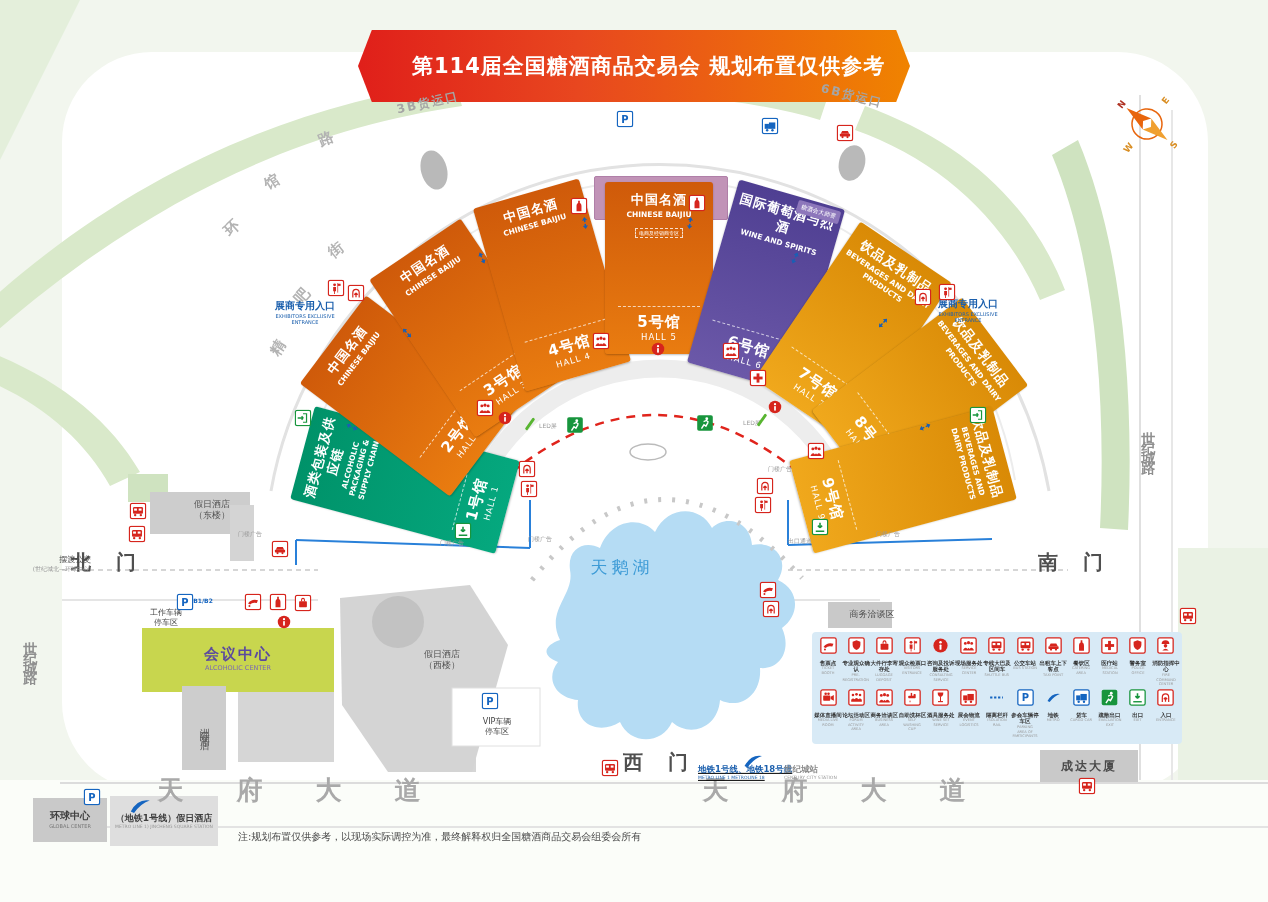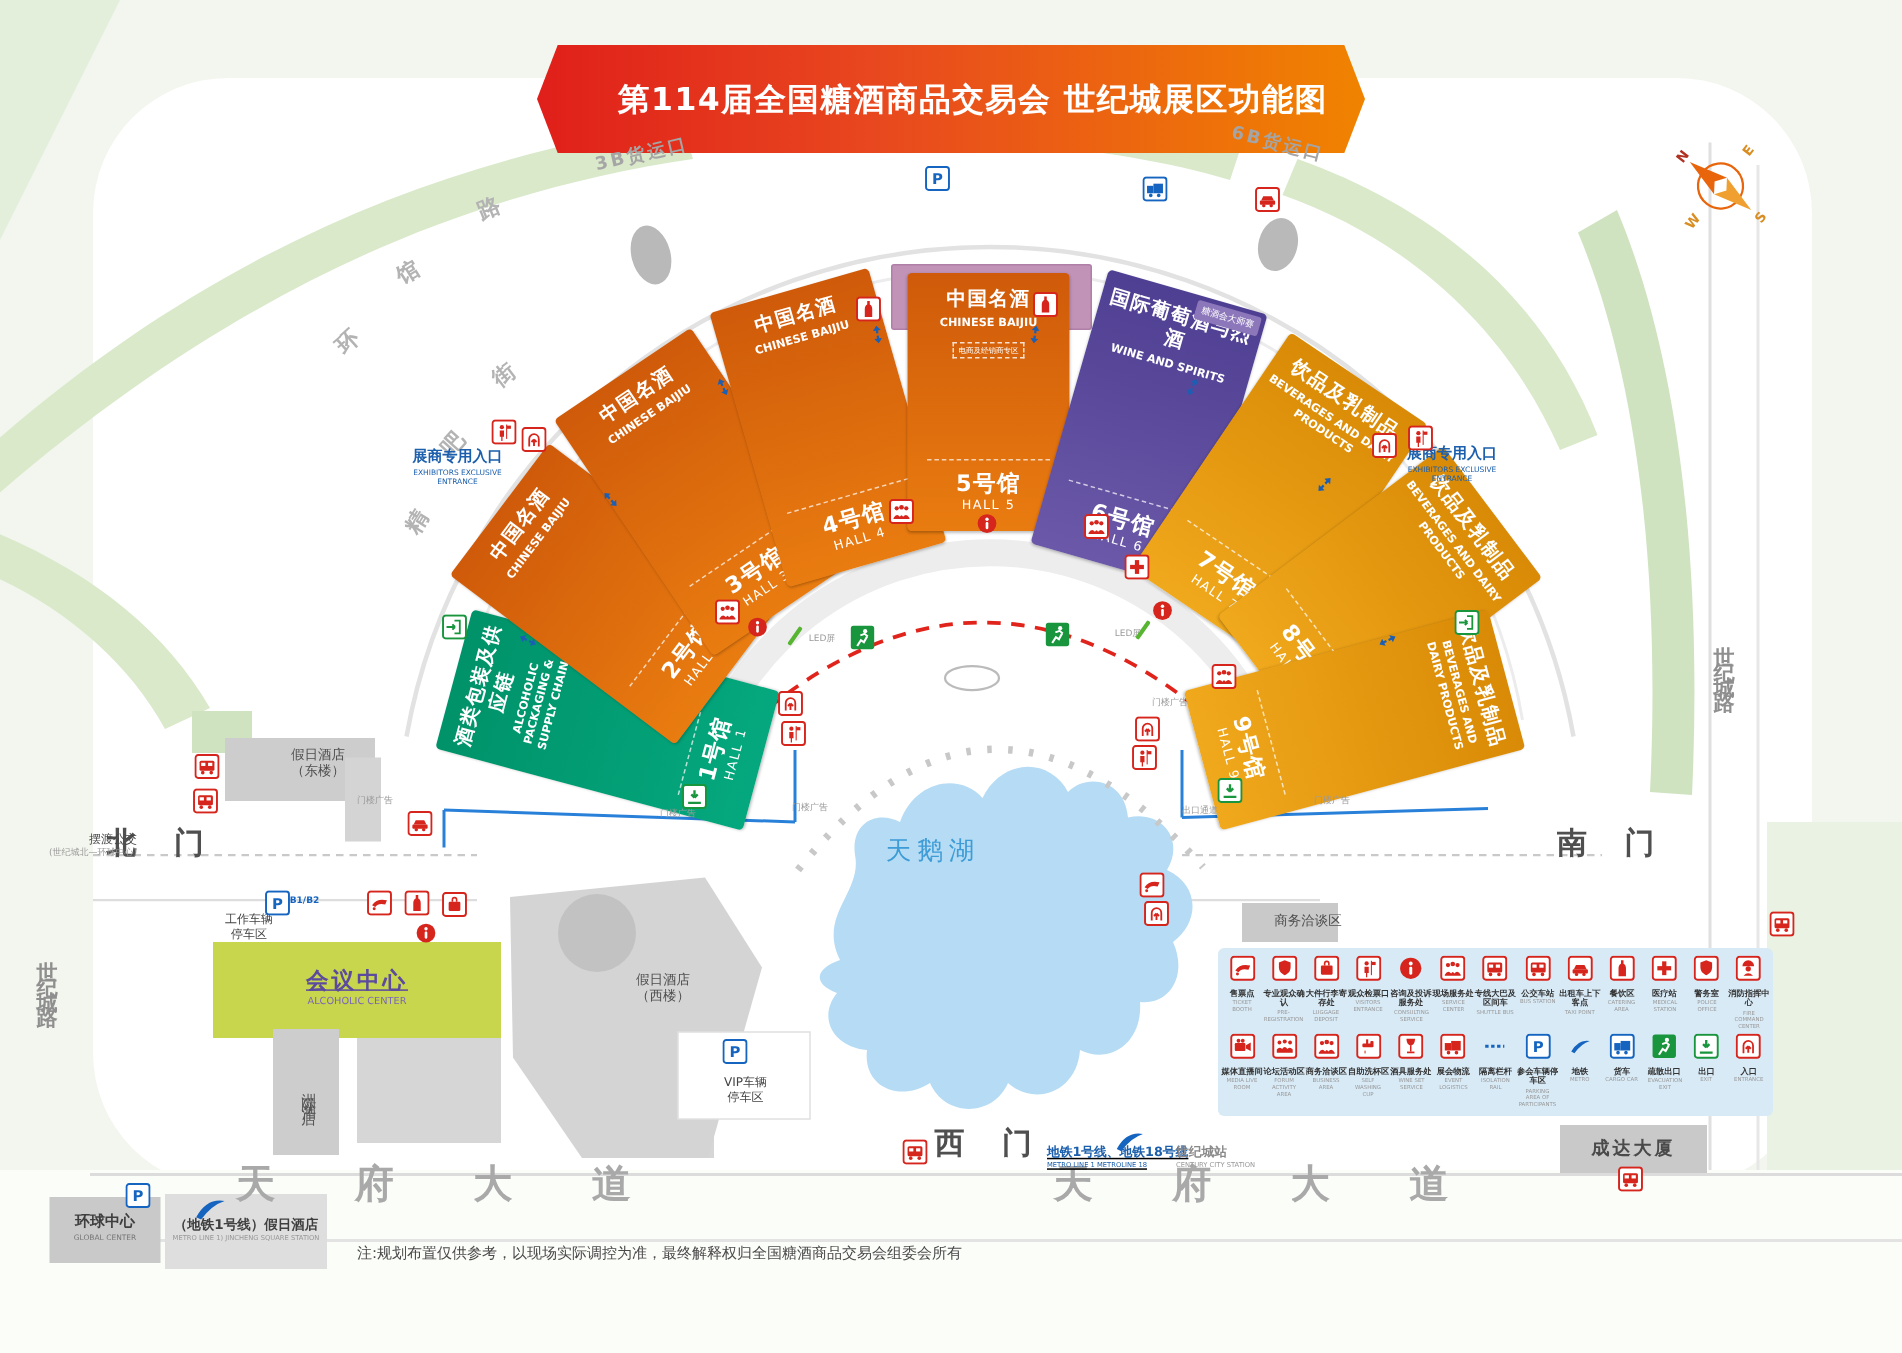--- a/index.html
+++ b/index.html
@@ -38,21 +38,21 @@
   .vbld{writing-mode:vertical-rl;font-size:10px;color:#555;letter-spacing:4px;}
   .curve{font-weight:bold;font-size:15px;color:#b3b3b3;}
   .curve-sm{font-weight:bold;font-size:12px;color:#a5a5a5;letter-spacing:2px;}
   .lake{font-weight:normal;font-size:17px;color:#3d9bd6;letter-spacing:4px;}
   .b1{font-weight:bold;font-size:10px;color:#1b5fad;}
   .b2{font-size:5px;color:#1b5fad;}
   .bld{font-size:9px;color:#4e4e4e;margin-left:24px;}
   .bld-lg{font-weight:bold;font-size:12px;color:#4a4a4a;letter-spacing:2px;}
   .sm{font-size:8px;color:#444;}
   .tiny{font-size:6px;color:#9a9a9a;}
-  .conv-zh{font-weight:bold;font-size:15px;color:#5b4a9e;letter-spacing:2px;text-decoration:underline;}
+  .conv-zh{font-weight:bold;font-size:15px;color:#5b4a9e;letter-spacing:2px;}
   .conv-en{font-size:6.5px;color:#7a68b5;}
   .metro-b{font-weight:bold;font-size:8.5px;color:#1b5fad;}
   .metro-s{font-size:4.5px;color:#1b5fad;}
   .sta-b{font-weight:bold;font-size:8.5px;color:#8a8a8a;}
   .sta-s{font-size:4.5px;color:#9a9a9a;}
   .gc-zh{font-weight:bold;font-size:10px;color:#3f3f3f;}
   .gc-en{font-size:5px;color:#777;}
   .jc-zh{font-weight:bold;font-size:9px;color:#3f3f3f;}
   .jc-en{font-size:4.5px;color:#999;}
   .note{font-size:10px;color:#4a4a4a;}
@@ -165,21 +165,21 @@
   </g>
 </svg>
 
 <div id="banner">
   <svg width="46" height="40" viewBox="0 0 46 40">
     <ellipse cx="24" cy="9" rx="11" ry="4.5" fill="#de4307" stroke="#ffffff" stroke-width="1.5" transform="rotate(-8 24 9)"></ellipse>
     <ellipse cx="23" cy="18" rx="14" ry="5.5" fill="#f6a800" stroke="#ffffff" stroke-width="1.5"></ellipse>
     <path d="M 8,26 a 15,6 0 0 0 30,0 l -4,6 a 11,4 0 0 1 -22,0 z" fill="#3f9c35" stroke="#ffffff" stroke-width="1.5"></path>
   </svg>
   <div>
-    <div class="t1">第114届全国糖酒商品交易会 世纪城展区功能图</div>
+    <div class="t1">第114届全国糖酒商品交易会 规划布置仅供参考</div>
   </div>
 </div>
 
 <div id="conference">
   <div class="c1">会议活动区</div>
   <div class="c2">CONFERENCE ACTIVITIES AREA</div>
 </div>
 
 <div id="halls-layer">
       <div class="hall" style="left: 357px; top: 374px; width: 96px; height: 212px; transform: rotate(-75deg); background: linear-gradient(rgb(0, 146, 105), rgb(5, 168, 126));">

